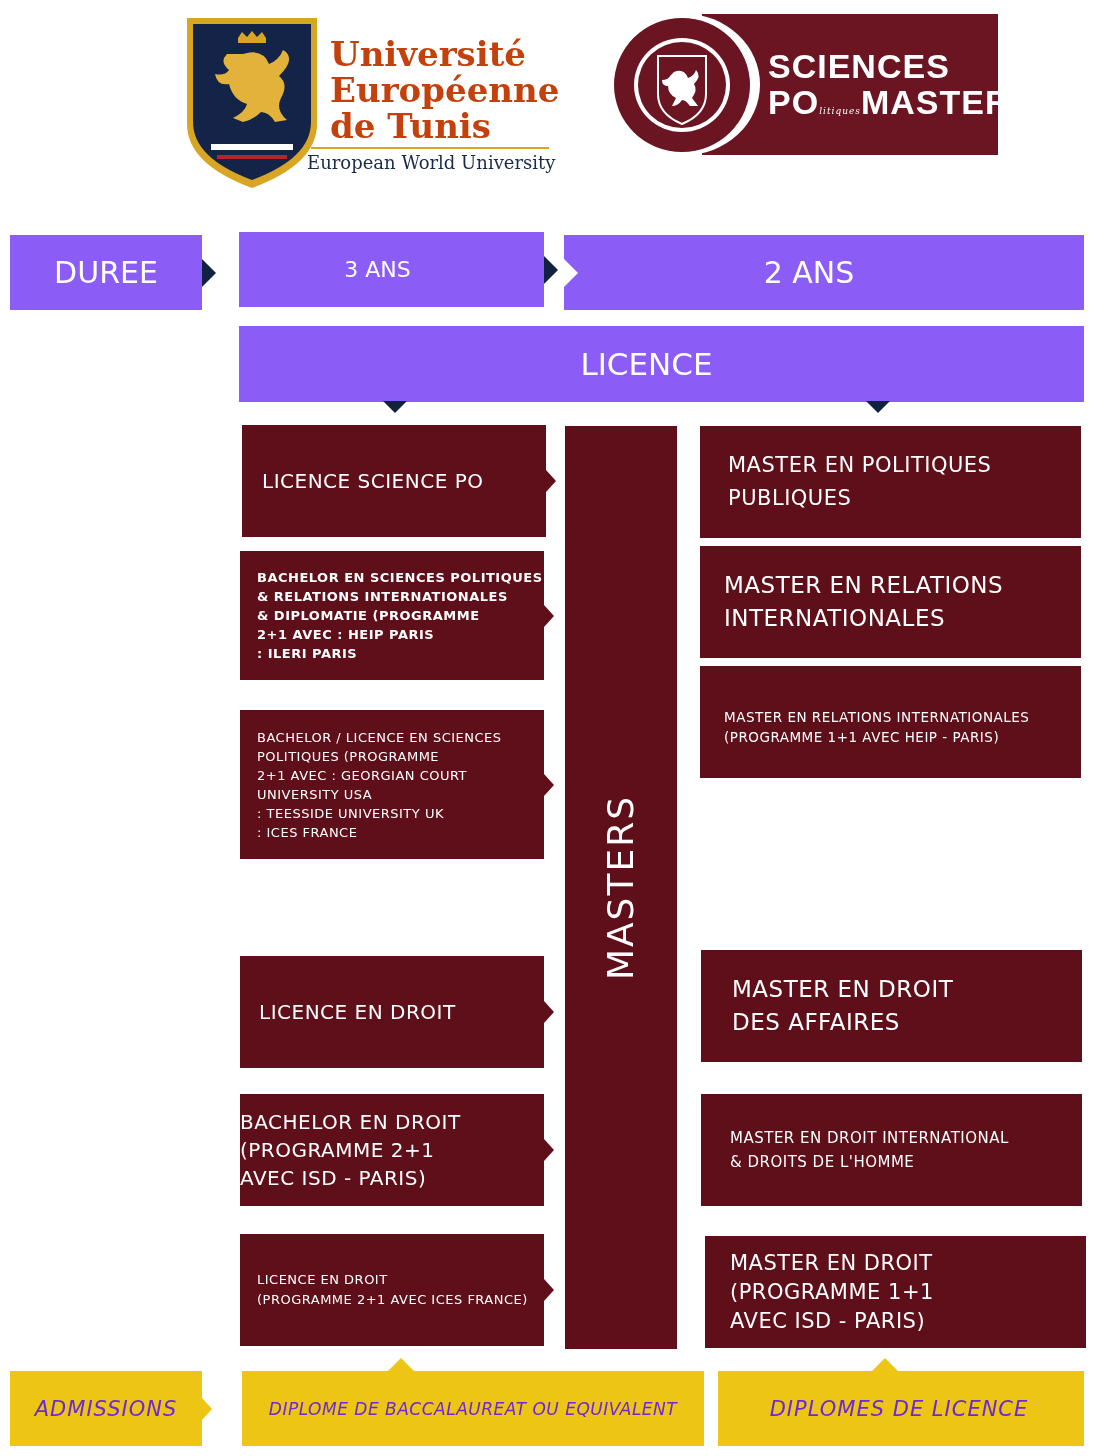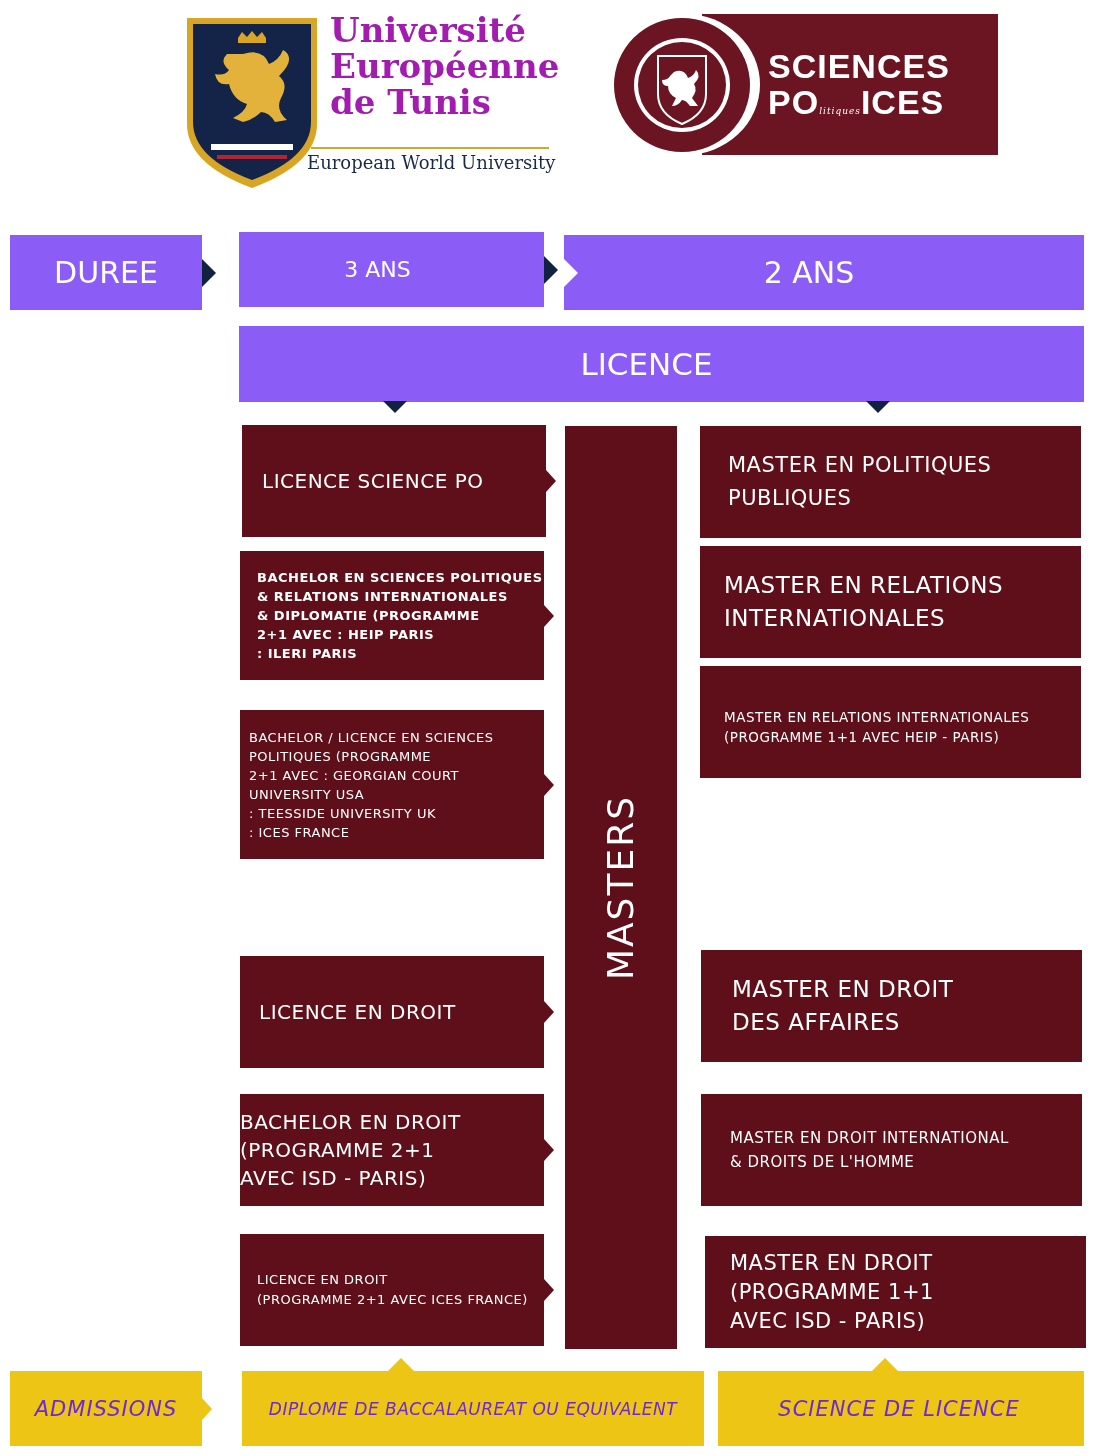--- a/index.html
+++ b/index.html
@@ -14,21 +14,21 @@
   
   .arrow-r::after{content:"";position:absolute;right:-14px;top:50%;transform:translateY(-50%);
      border-top:14px solid transparent;border-bottom:14px solid transparent;border-left:14px solid var(--c);}
   .arrow-r-sm::after{content:"";position:absolute;right:-10px;top:50%;transform:translateY(-50%);
      border-top:11px solid transparent;border-bottom:11px solid transparent;border-left:10px solid var(--c);}
   .notch-l::before{content:"";position:absolute;left:0;top:50%;transform:translateY(-50%);
      border-top:14px solid transparent;border-bottom:14px solid transparent;border-left:14px solid #ffffff;}
   .down-tri{position:absolute;width:0;height:0;border-left:12px solid transparent;border-right:12px solid transparent;border-top:12px solid #10223f;}
   .up-tri{position:absolute;width:0;height:0;border-left:13px solid transparent;border-right:13px solid transparent;border-bottom:13px solid #ecc515;}
   
-  .uet-title{font-family:"DejaVu Serif",serif;color:#a21caf;font-size:34px;line-height:36px;font-weight:bold;}
+  .uet-title{font-family:"DejaVu Serif",serif;color:#c2410c;font-size:34px;line-height:36px;font-weight:bold;margin-top:24px;}
   .uet-sub{font-family:"DejaVu Serif",serif;color:#1b2a4a;font-size:18px;}
   .spo-text{font-family:"Liberation Sans",sans-serif;font-weight:bold;color:#fff;font-size:34px;line-height:36px;letter-spacing:1px;}
 </style>
 </head>
 <body>
 
 <div class="abs" style="left:183px;top:12px;width:370px;height:180px;">
   <svg class="abs" style="left:0;top:2px;" width="138" height="176" viewBox="0 0 138 176">
     <path d="M4 4 H134 V110 Q134 150 69 174 Q4 150 4 110 Z" fill="#d9a524"></path>
     <path d="M10 10 H128 V108 Q128 144 69 166 Q10 144 10 108 Z" fill="#142448"></path>
@@ -52,21 +52,21 @@
   <svg class="abs" style="left:2px;top:2px;" width="140" height="138" viewBox="0 0 140 138">
     <ellipse cx="70" cy="69" rx="68" ry="67" fill="#6a1521"></ellipse>
     <ellipse cx="70" cy="69" rx="48" ry="47" fill="#ffffff"></ellipse>
     <ellipse cx="70" cy="69" rx="44" ry="43" fill="#6a1521"></ellipse>
     <path d="M46 40 H94 V78 Q94 98 70 108 Q46 98 46 78 Z" fill="#6a1521" stroke="#ffffff" stroke-width="2"></path>
     <path d="M62 56 q10 -4 14 6 q6 -2 8 -8 q6 6 -2 14 q4 6 -2 14 l6 8 l-8 0 q-4 -6 -8 -6 q-4 6 -10 6 l4 -8 q-8 -4 -8 -12 q-6 0 -6 -6 q6 0 8 -4z" fill="#ffffff"></path>
   </svg>
   <div class="abs spo-text" style="left:158px;top:34px;width:230px;">
     <div>SCIENCES</div>
     <div>
-      <span>PO</span><span style="font-family:'DejaVu Serif',serif;font-style:italic;font-size:9px;font-weight:normal;">litiques</span><span>ICES</span>
+      <span>PO</span><span style="font-family:'DejaVu Serif',serif;font-style:italic;font-size:9px;font-weight:normal;">litiques</span><span>MASTER</span>
     </div>
   </div>
 </div>
 
 <div class="abs navy center arrow-r" style="--c:#10223f;left:10px;top:235px;width:192px;height:75px;font-size:30px;">
   <span>DUREE</span>
 </div>
 <div class="abs navy center arrow-r" style="--c:#10223f;left:239px;top:232px;width:305px;height:75px;font-size:22px;">
   <span style="margin-left:-28px;">3 ANS</span>
 </div>
@@ -87,21 +87,21 @@
 <div class="abs wine leftc arrow-r-sm txt" style="--c:#5e0f19;left:242px;top:425px;width:304px;height:112px;padding-left:20px;font-size:20px;">
   <span>LICENCE SCIENCE PO</span>
 </div>
 <div class="abs wine leftc arrow-r-sm txt" style="--c:#5e0f19;left:240px;top:551px;width:304px;height:129px;padding-left:17px;font-size:13px;line-height:19px;font-weight:bold;">
   <span>BACHELOR EN SCIENCES POLITIQUES
 &amp; RELATIONS INTERNATIONALES
 &amp; DIPLOMATIE (PROGRAMME
 2+1 AVEC : HEIP PARIS
                  : ILERI PARIS</span>
 </div>
-<div class="abs wine leftc arrow-r-sm txt" style="--c:#5e0f19;left:240px;top:710px;width:304px;height:149px;padding-left:9px;font-size:13px;line-height:19px;">
+<div class="abs wine leftc arrow-r-sm txt" style="--c:#5e0f19;left:240px;top:710px;width:304px;height:149px;padding-left:17px;font-size:13px;line-height:19px;">
   <span>BACHELOR / LICENCE  EN SCIENCES
  POLITIQUES (PROGRAMME
 2+1 AVEC : GEORGIAN COURT
                   UNIVERSITY  USA
                 : TEESSIDE UNIVERSITY UK
                 : ICES FRANCE</span>
 </div>
 <div class="abs wine leftc arrow-r-sm txt" style="--c:#5e0f19;left:240px;top:956px;width:304px;height:112px;padding-left:19px;font-size:20px;">
   <span>LICENCE EN DROIT</span>
 </div>
@@ -143,14 +143,14 @@
 
 <div class="abs gold center arrow-r-sm" style="--c:#ecc515;left:10px;top:1371px;width:192px;height:75px;font-size:21px;letter-spacing:1px;">
   <span>ADMISSIONS</span>
 </div>
 <div class="up-tri" style="left:388px;top:1358px;"></div>
 <div class="abs gold center" style="left:242px;top:1371px;width:462px;height:75px;font-size:17px;letter-spacing:0.5px;">
   <span>DIPLOME DE BACCALAUREAT OU EQUIVALENT</span>
 </div>
 <div class="up-tri" style="left:872px;top:1358px;"></div>
 <div class="abs gold center" style="left:718px;top:1371px;width:366px;height:75px;font-size:21px;letter-spacing:1px;">
-  <span style="margin-left:-4px;">SCIENCE DE LICENCE</span>
+  <span style="margin-left:-4px;">DIPLOMES DE LICENCE</span>
 </div>
 
 </body></html>

